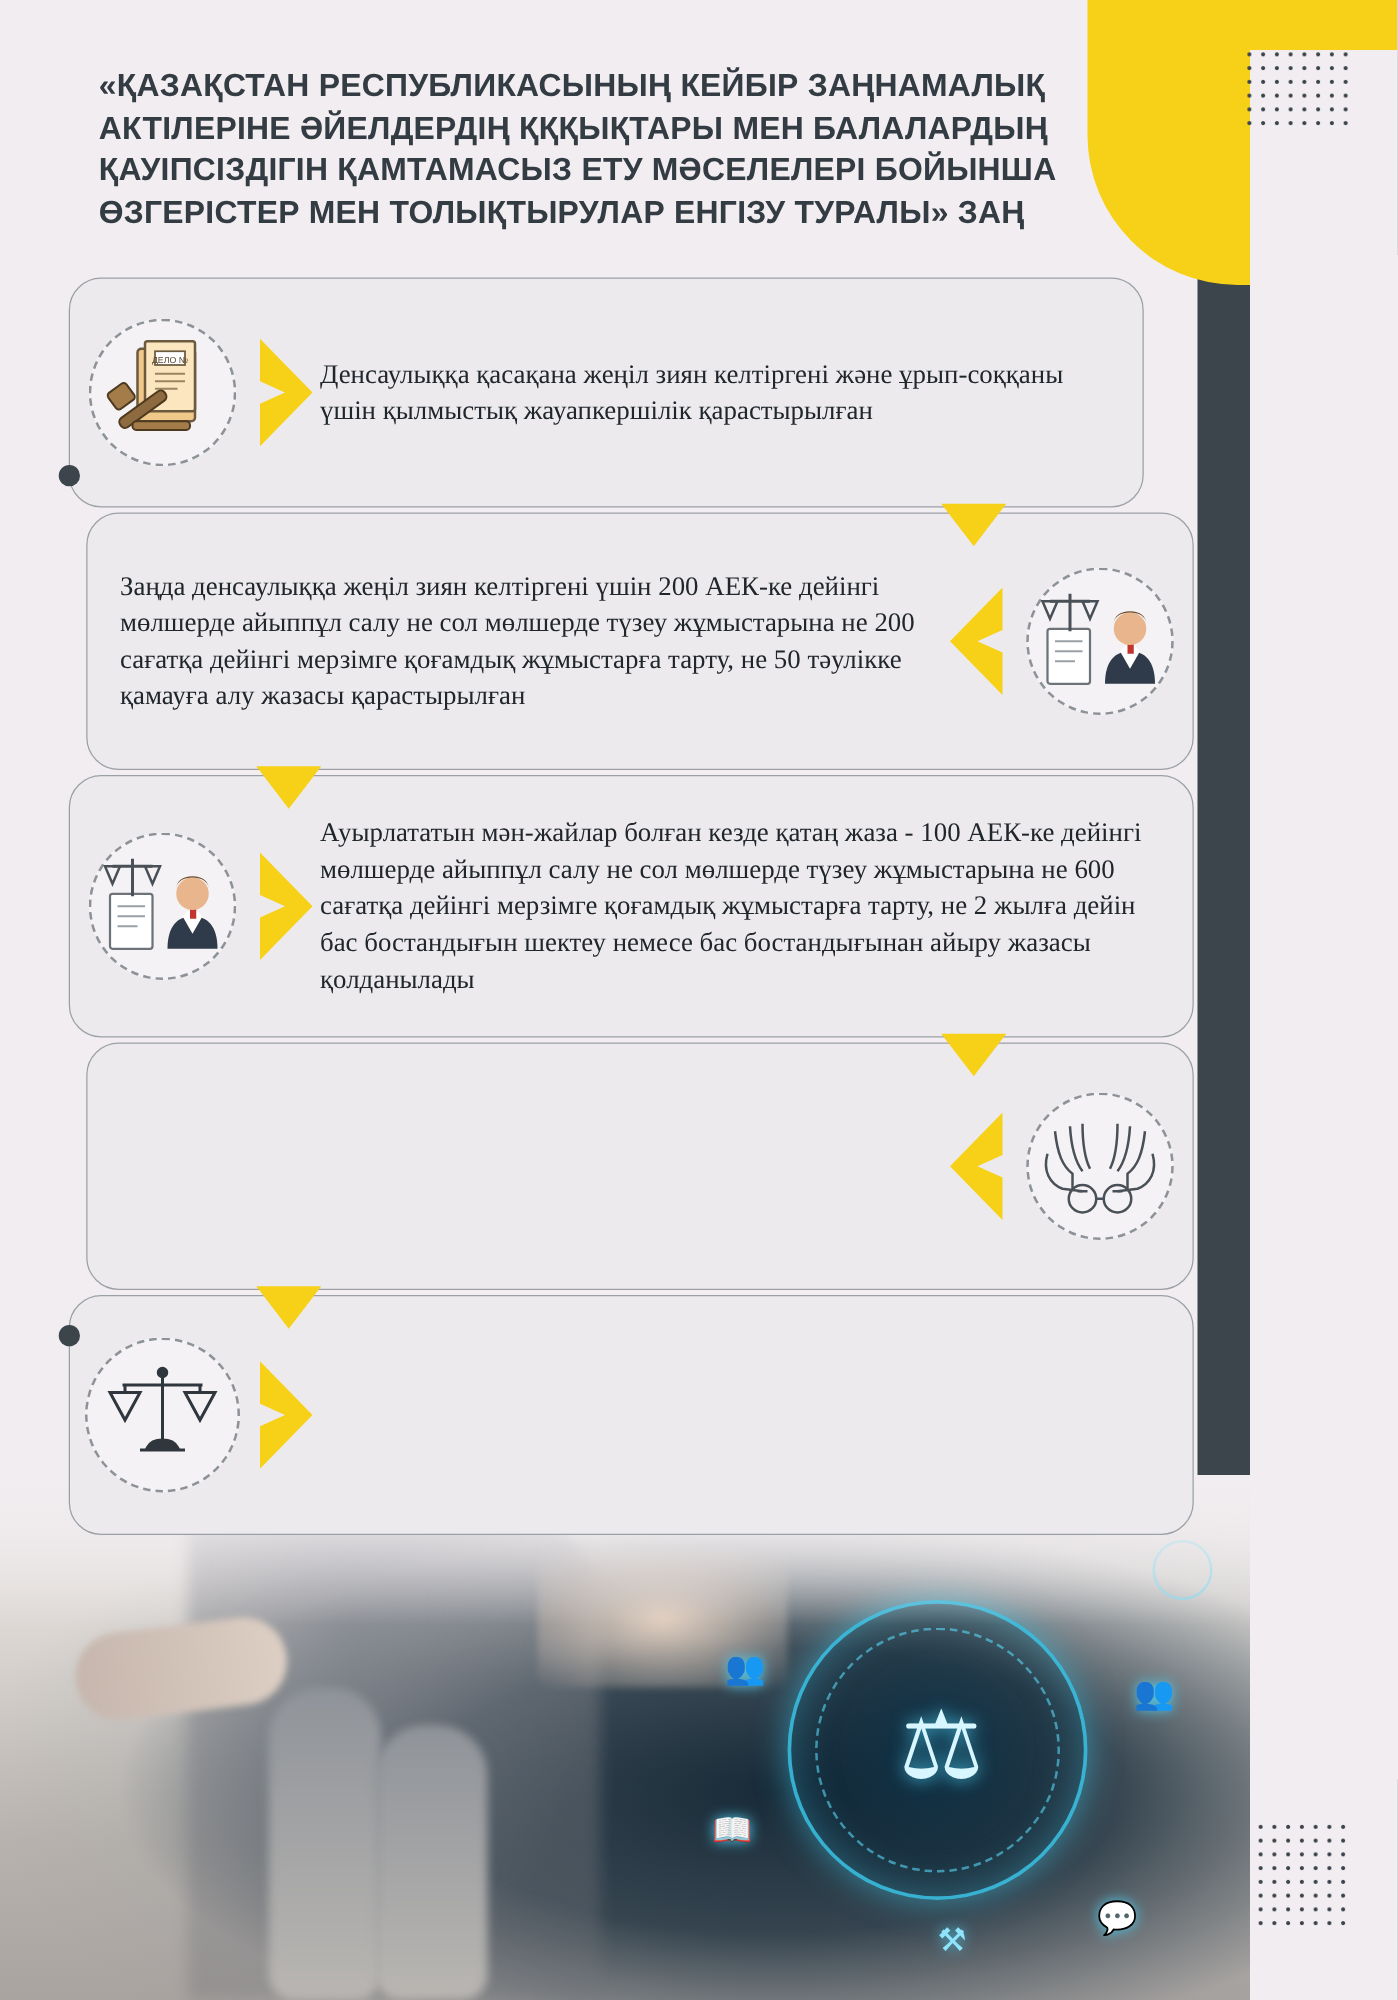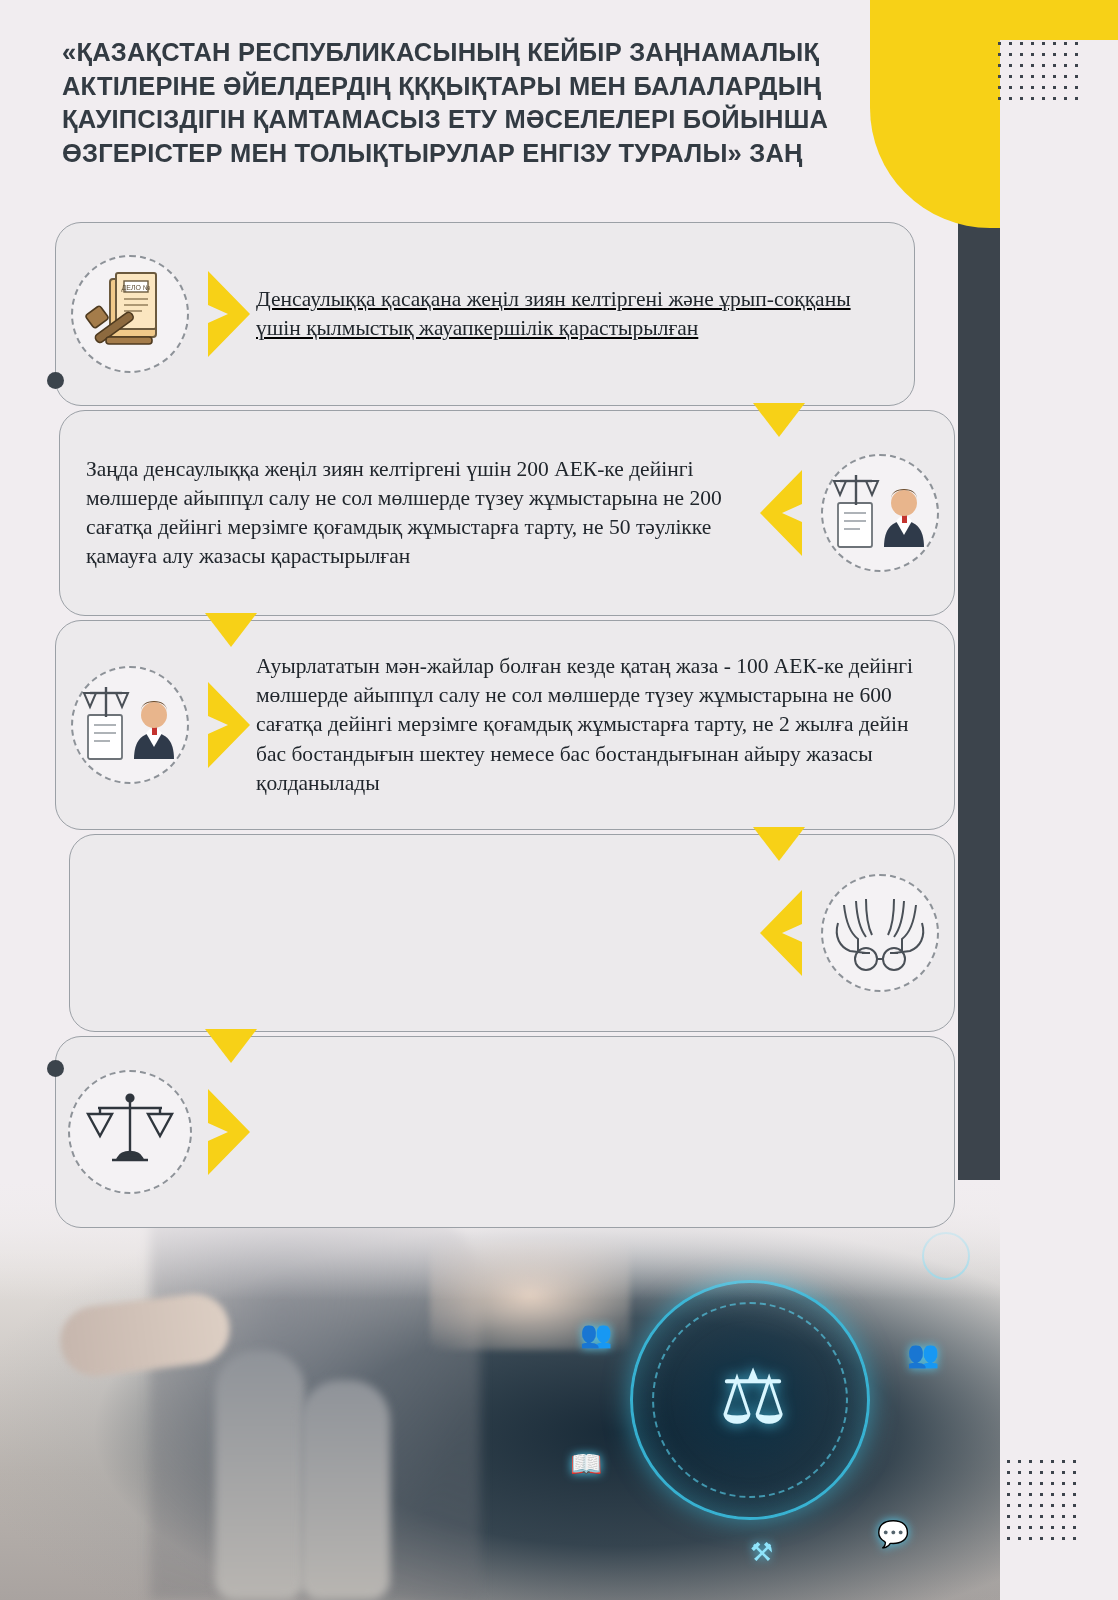--- a/index.html
+++ b/index.html
@@ -123,21 +123,21 @@
   .hud-circle-sm {
     position:absolute; right:-40px; bottom:260px; width:48px; height:48px;
     border-radius:50%; border:2px solid rgba(120,215,240,.7);
   }
 
   
   #header {
     position:absolute; left:62px; top:36px; width:840px;
   }
   #header h1 {
-    margin:0;
+    margin:17px;
     font-size:25.5px;
     line-height:1.32;
     letter-spacing:.2px;
     font-weight:700;
     color:#333b43;
     text-transform:uppercase;
   }
 
   
   #flow { position:absolute; left:55px; top:222px; width:900px; }
@@ -241,21 +241,21 @@
 
   <div id="header">
     <h1>«ҚАЗАҚСТАН РЕСПУБЛИКАСЫНЫҢ КЕЙБІР ЗАҢНАМАЛЫҚ АКТІЛЕРІНЕ ӘЙЕЛДЕРДІҢ ҚҚҚЫҚТАРЫ МЕН БАЛАЛАРДЫҢ ҚАУІПСІЗДІГІН ҚАМТАМАСЫЗ ЕТУ МӘСЕЛЕЛЕРІ БОЙЫНША ӨЗГЕРІСТЕР МЕН ТОЛЫҚТЫРУЛАР ЕНГІЗУ ТУРАЛЫ» ЗАҢ</h1>
   </div>
 
   <div id="flow">
 
     <div class="step" style="margin-bottom:4px;">
       <div class="dot" style="left:-8px; top:150px;"></div>
       <div class="bubble wide-left" style="min-height:182px;">
-        <div class="row" style="min-height:182px;text-decoration:underline;">
+        <div class="row" style="min-height:182px;">
           <div class="icon-wrap">
             <div class="icon-circle">
               <svg width="92" height="86" viewBox="0 0 92 86">
                 <g>
                   <rect x="26" y="8" width="46" height="58" rx="3" fill="#f0c98a" stroke="#6b5a3e" stroke-width="2"></rect>
                   <rect x="32" y="2" width="40" height="56" rx="2" fill="#fbe6c0" stroke="#6b5a3e" stroke-width="2"></rect>
                   <rect x="40" y="10" width="24" height="11" fill="#ffffff" stroke="#6b5a3e" stroke-width="1.4"></rect>
                   <text x="52" y="19" font-size="7" text-anchor="middle" fill="#5a4a32" font-family="'Liberation Sans',sans-serif">ДЕЛО №</text>
                   <line x1="40" y1="28" x2="64" y2="28" stroke="#9a8561" stroke-width="1.6"></line>
                   <line x1="40" y1="34" x2="64" y2="34" stroke="#9a8561" stroke-width="1.6"></line>
@@ -272,21 +272,21 @@
                 <polygon points="2,0 44,43 2,86 2,52 22,43 2,34" fill="#f7d117"></polygon>
               </svg>
           </div>
           <div class="txt">Денсаулыққа қасақана жеңіл зиян келтіргені және ұрып-соққаны үшін қылмыстық жауапкершілік қарастырылған</div>
         </div>
       </div>
       <div class="tail-down" style="right:150px; bottom:-31px;"></div>
     </div>
 
     <div class="step" style="margin-bottom:4px;">
-      <div class="bubble wide-right" style="min-height:204px; margin-left:4px; margin-right:0;">
+      <div class="bubble wide-right" style="min-height:204px; margin-left:14px; margin-right:0;">
         <div class="row rtl" style="min-height:204px;">
           <div class="icon-wrap">
             <div class="icon-circle">
               <svg width="96" height="88" viewBox="0 0 96 88">
                 <g>
                   <rect x="6" y="34" width="34" height="44" rx="2" fill="#ffffff" stroke="#6d7378" stroke-width="1.8"></rect>
                   <line x1="12" y1="44" x2="34" y2="44" stroke="#9aa0a6" stroke-width="1.6"></line>
                   <line x1="12" y1="52" x2="34" y2="52" stroke="#9aa0a6" stroke-width="1.6"></line>
                   <line x1="12" y1="60" x2="28" y2="60" stroke="#9aa0a6" stroke-width="1.6"></line>
                   <line x1="24" y1="6" x2="24" y2="36" stroke="#4a5057" stroke-width="2.4"></line>

